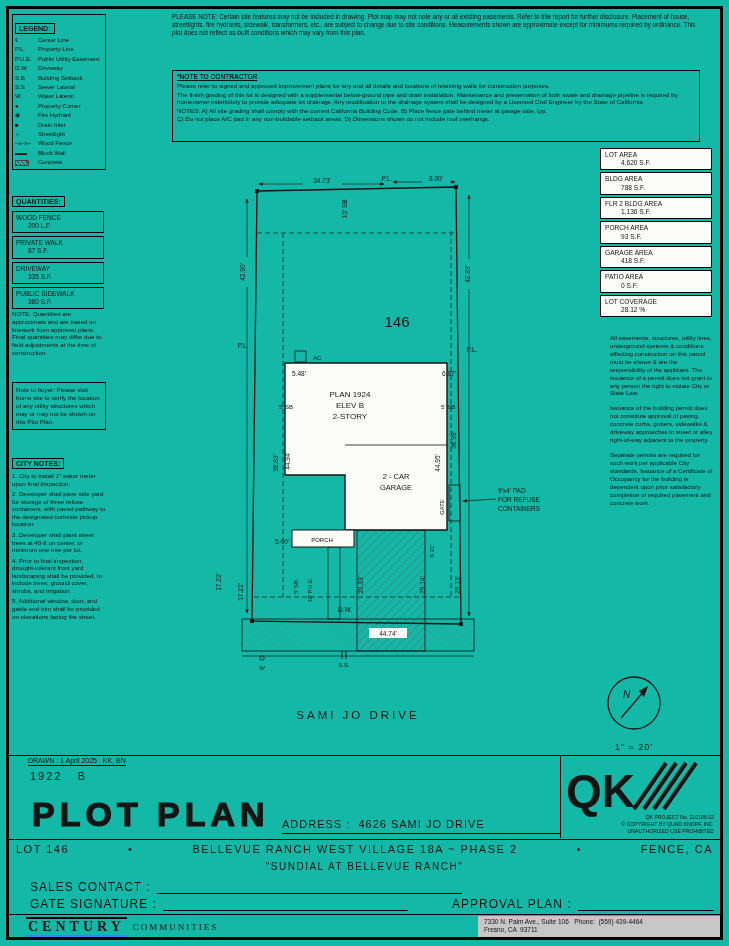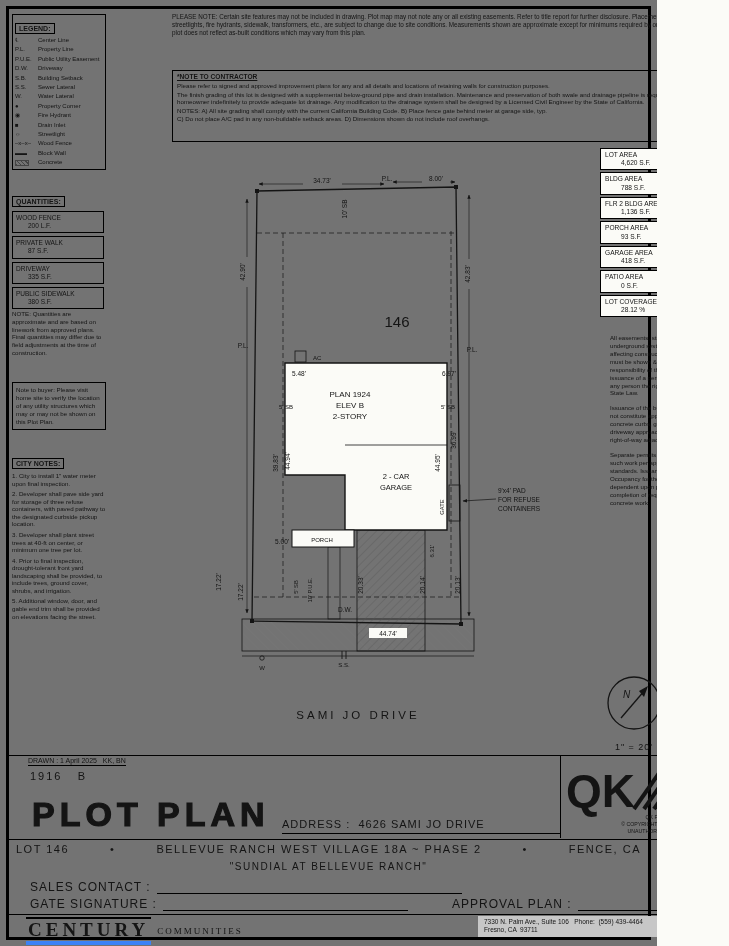--- a/index.html
+++ b/index.html
@@ -1,18 +1,18 @@
 <!DOCTYPE html>
 <html><head>
 <meta charset="utf-8">
 <style>
   * { margin:0; padding:0; box-sizing:border-box; }
   html,body { width:729px; height:946px; }
   body { font-family:"Liberation Sans", sans-serif; color:#141414; background:#fbfbf7; }
-  .page { position:relative; width:657px; height:946px; background:#737373; overflow:hidden; }
+  .page { position:relative; width:729px; height:946px; background:#14b8a6; overflow:hidden; }
   .frame { position:absolute; inset:6px; border:3px solid #000; pointer-events:none; }
   .abs { position:absolute; }
   .pre { white-space:pre-wrap; }
 
   
   .legend { left:12px; top:14px; width:94px; height:156px; border:1px solid #000; padding:2px 2px; }
   .legend-title { display:inline-block; border:1px solid #000; padding:1px 3px; font-size:7px; font-weight:bold; margin-bottom:2px; }
   .lrow { display:flex; font-size:6px; line-height:9.4px; }
   .lsym { width:23px; flex:none; }
   .lswatch { width:14px; height:6px; margin-top:2px; margin-right:9px;
@@ -66,21 +66,21 @@
 
   
   .f-row1 { left:16px; right:16px; top:843px; display:flex; justify-content:space-between; align-items:flex-end; font-size:11px; letter-spacing:1.5px; }
   .f-sub { left:0; right:0; top:861px; text-align:center; font-size:10px; letter-spacing:1.5px; }
   .f-line { display:flex; align-items:flex-end; font-size:12px; letter-spacing:1px; }
   .f-line .rule { flex:1; border-bottom:1.2px solid #000; height:12px; margin-left:6px; }
   .sales { left:30px; top:880px; width:432px; }
   .buyer { left:30px; top:897px; width:378px; }
   .approval { left:452px; top:897px; width:262px; }
   .brand { left:26px; top:917px; display:flex; align-items:center; }
-  .brand .century { font-family:"Liberation Serif", serif; font-weight:bold; font-size:19px; letter-spacing:4px; border-top:2px solid #000; border-bottom:4px solid #3b82f6; padding:0 2px; line-height:1.15; }
+  .brand .century { font-family:"Liberation Serif", serif; font-weight:bold; font-size:14px; letter-spacing:4px; border-top:2px solid #000; border-bottom:2px solid #3b82f6; padding:0 2px; line-height:1.15; }
   .brand .comm { font-family:Liberation Serif, serif; font-size:9px; letter-spacing:2px; margin-left:6px; }
   .brand-addr { left:478px; top:916px; width:242px; height:21px; background:#c7c7c7; padding:2px 6px; font-size:6.5px; line-height:1.3; }
 </style>
 </head>
 <body>
 
 <div class="page">
   <div class="frame"></div>
 
   <div class="abs legend">
@@ -286,21 +286,21 @@
     <circle cx="36" cy="35" r="26" fill="none" stroke="#141414" stroke-width="1.3"></circle>
     <line x1="23" y1="50" x2="47" y2="22" stroke="#141414" stroke-width="1.3"></line>
     <polygon points="50,18 41,23 46,29" fill="#141414"></polygon>
     <text x="25" y="30" font-size="10" font-style="italic">N</text>
   </svg>
   <div class="abs scale-note">1" = 20'</div>
 
   <div class="abs hline" style="left:9px; top:755px; width:711px;"></div>
   <div class="abs vline"></div>
   <div class="abs drawn pre">DRAWN : 1 April 2025   KK, BN</div>
-  <div class="abs plan-no pre">1916   B</div>
+  <div class="abs plan-no pre">1922   B</div>
   <svg class="abs" style="left:26px; top:786px;" width="430" height="50" viewBox="0 0 430 50">
     <text x="6" y="40" font-size="34" font-weight="bold" letter-spacing="5" fill="none" stroke="#141414" stroke-width="1.2">PLOT PLAN</text>
   </svg>
   <div class="abs addr">
     <span>ADDRESS :</span>&nbsp;&nbsp;<span>4626 SAMI JO DRIVE</span>
   </div>
 
   <svg class="abs" style="left:562px; top:757px;" width="156" height="80" viewBox="0 0 156 80">
     <text x="4" y="50" font-size="46" font-weight="bold" font-family="Liberation Serif, serif">QK</text>
     <g stroke="#141414" stroke-width="4">

